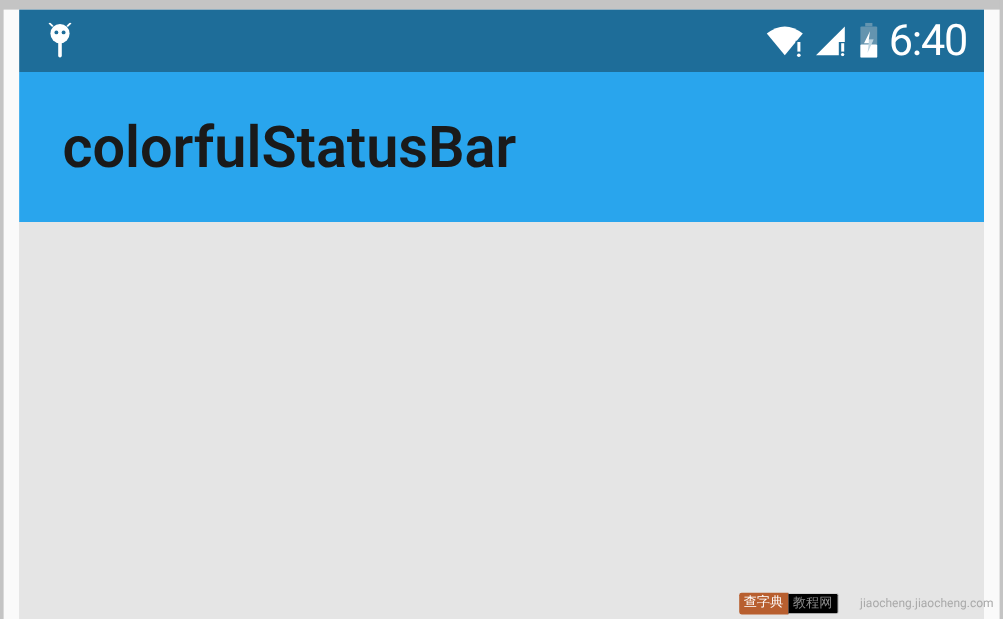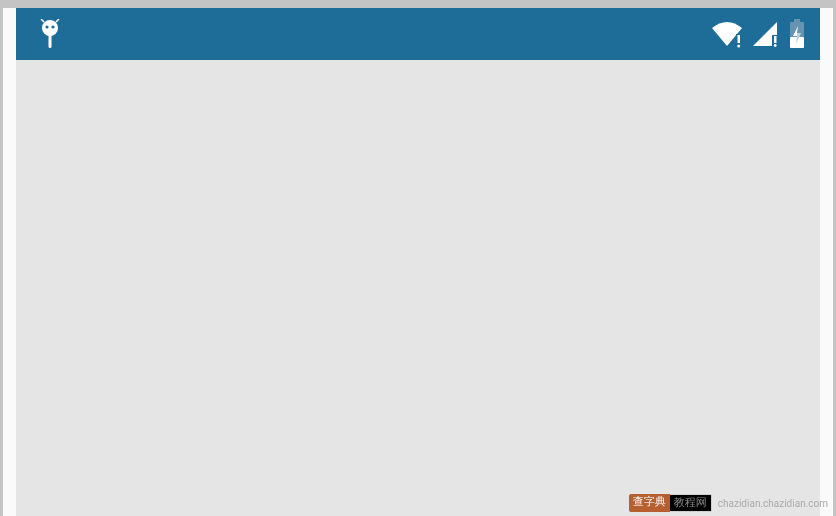--- a/index.html
+++ b/index.html
@@ -110,21 +110,21 @@
       flex: 1;
       background: #e5e5e5;
     }
     
     .watermark {
       position: absolute;
       bottom: 4px;
       right: 8px;
       display: flex;
       align-items: center;
-      gap: 2px;
+      gap: 14px;
       font-size: 11px;
       color: #999;
     }
     
     .watermark-badge {
       display: flex;
     }
     
     .watermark-badge span {
       padding: 1px 4px;
@@ -191,27 +191,31 @@
       </span>
       <span class="battery-icon">
         <svg viewBox="0 0 18 30">
           <rect x="6" y="0" width="6" height="3" fill="#6494af"></rect>
           <rect x="2" y="3" width="14" height="26" fill="#6494af" rx="1"></rect>
           <rect x="2" y="18" width="14" height="11" fill="#fff" rx="1"></rect>
           <path d="M 10 7 L 5 17 L 9 17 L 8 25 L 13 14 L 9 14 Z" fill="#fff"></path>
           <path d="M 9 17 L 8 25 L 13 14 L 9 14 L 9 17" fill="#1e6d99" opacity="0.3"></path>
         </svg>
       </span>
+      <span class="clock">6:40</span>
     </div>
   </div>
 
+  <div class="app-bar">
+    <span class="app-title">colorfulStatusBar</span>
+  </div>
 
   <div class="content"></div>
 
 </div>
 
 <div class="watermark">
   <span class="watermark-badge">
     <span class="wm-left">查字典</span>
     <span class="wm-right">教程网</span>
   </span>
-  <span class="watermark-url">chazidian.chazidian.com</span>
+  <span class="watermark-url">jiaocheng.jiaocheng.com</span>
 </div>
 
 </body></html>

